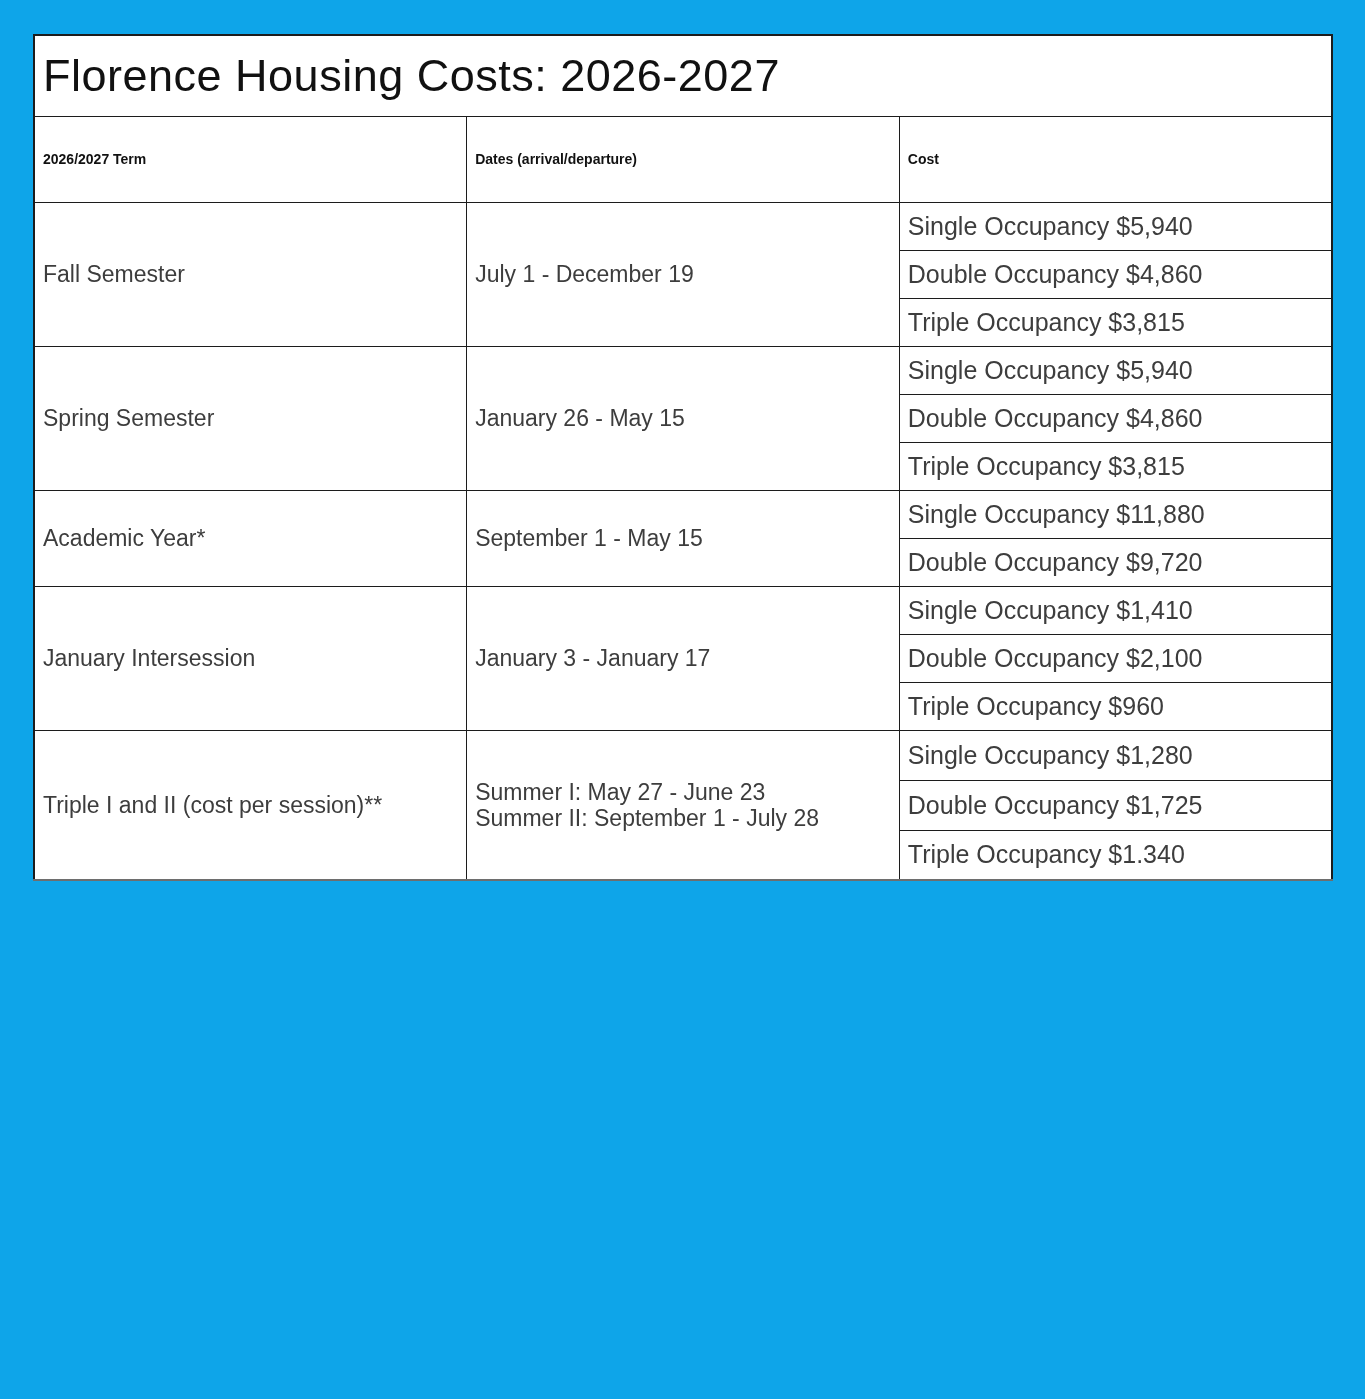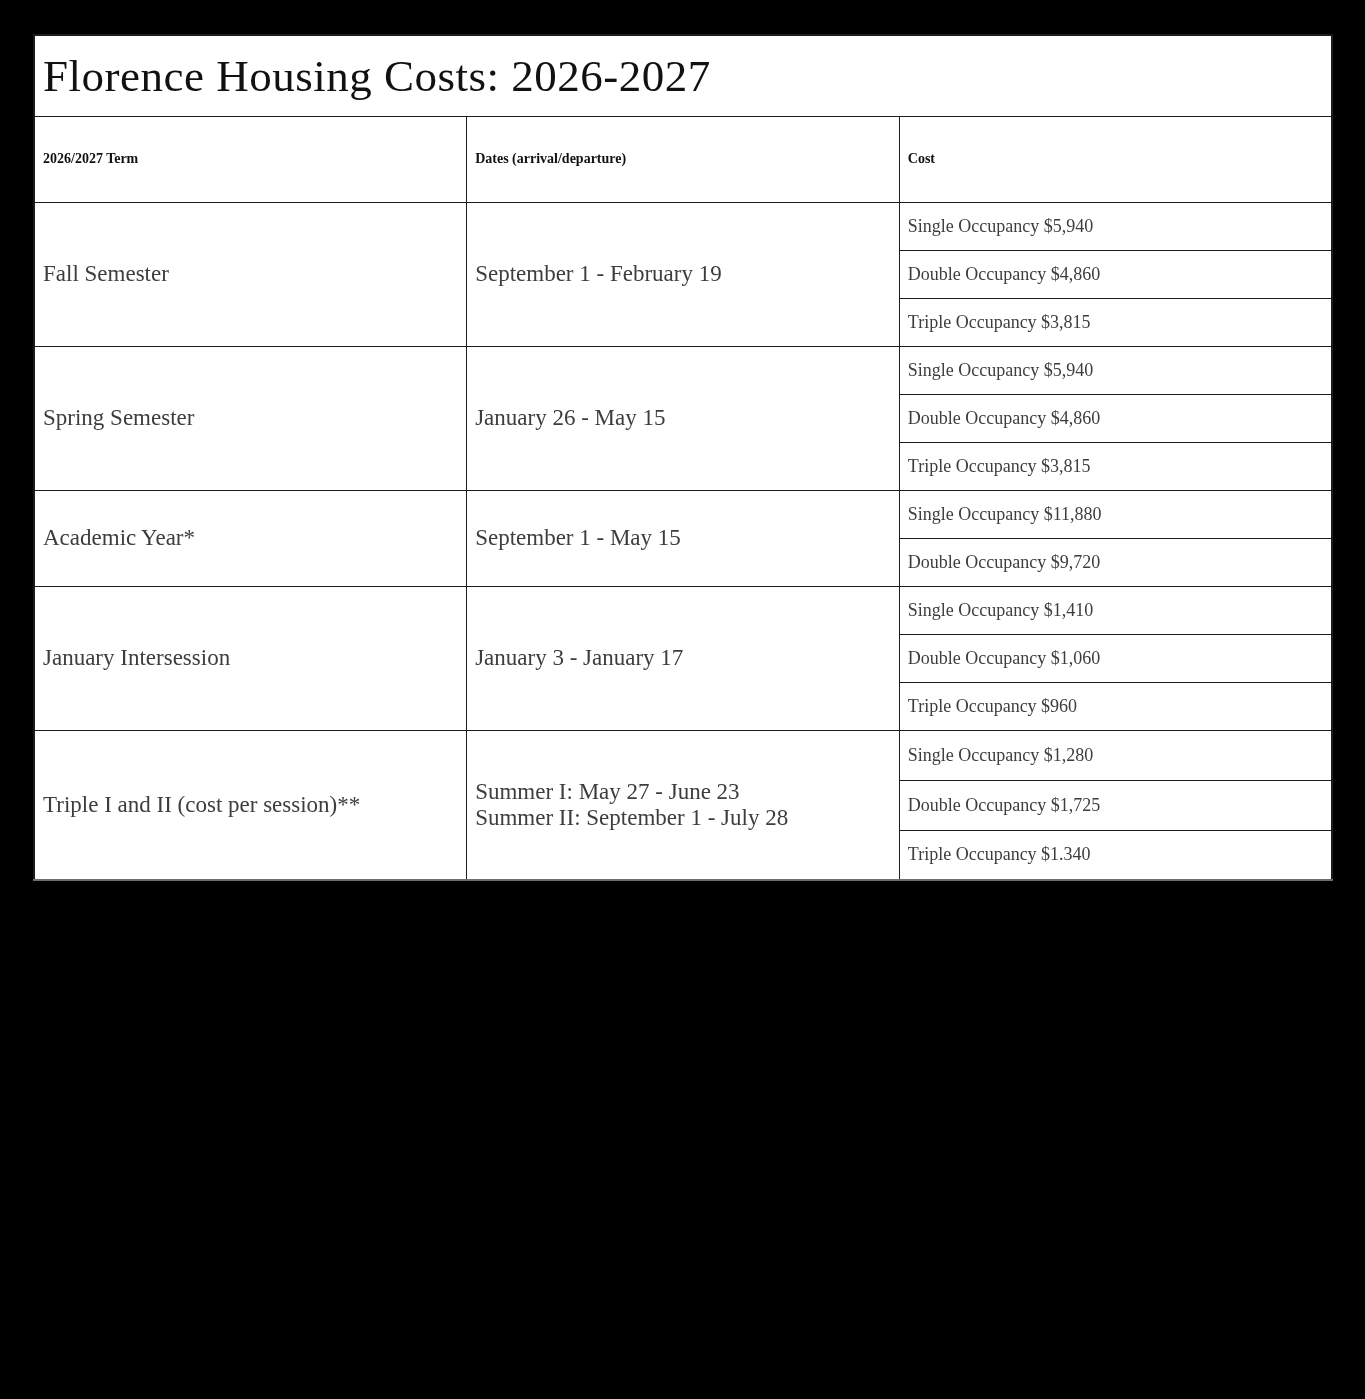--- a/index.html
+++ b/index.html
@@ -5,23 +5,22 @@
   html, body {
     margin: 0;
     padding: 0;
     background: #ffffff;
     font-family: "Liberation Sans", sans-serif;
   }
   .page {
     position: relative;
     width: 1365px;
     height: 1399px;
-    background: #000000;
+    background: #0ea5e9;
     overflow: hidden;
-    font-family: Liberation Serif, serif;
   }
   table.housing-table {
     position: absolute;
     left: 33px;
     top: 34px;
     width: 1300px;
     border-collapse: collapse;
     table-layout: fixed;
     border: 2px solid #1c1c1c;
     border-bottom-color: #6e6e6e;
@@ -49,21 +48,21 @@
     font-weight: 700;
     color: #111111;
   }
   .term-cell, .dates-cell {
     font-size: 23px;
     color: #3d3d3d;
     line-height: 26px;
   }
   .cost-cell {
     height: 48px;
-    font-size: 18px;
+    font-size: 25px;
     color: #3d3d3d;
   }
   .cost-cell.tall { height: 50px; }
 </style>
 </head>
 <body>
 
 <div class="page">
   <table class="housing-table">
     <colgroup>
@@ -77,21 +76,21 @@
       </tr>
       <tr>
         <td class="header-cell">2026/2027 Term</td>
         <td class="header-cell">Dates (arrival/departure)</td>
         <td class="header-cell">Cost</td>
       </tr>
 
       <tr>
         <td rowspan="3" class="term-cell">Fall Semester</td>
         <td rowspan="3" class="dates-cell">
-          <div>September 1 - February 19</div>
+          <div>July 1 - December 19</div>
         </td>
         <td class="cost-cell">Single Occupancy $5,940</td>
       </tr>
       <tr>
         <td class="cost-cell">Double Occupancy $4,860</td>
       </tr>
       <tr>
         <td class="cost-cell">Triple Occupancy $3,815</td>
       </tr>
 
@@ -121,21 +120,21 @@
       </tr>
 
       <tr>
         <td rowspan="3" class="term-cell">January Intersession</td>
         <td rowspan="3" class="dates-cell">
           <div>January 3 - January 17</div>
         </td>
         <td class="cost-cell">Single Occupancy $1,410</td>
       </tr>
       <tr>
-        <td class="cost-cell">Double Occupancy $1,060</td>
+        <td class="cost-cell">Double Occupancy $2,100</td>
       </tr>
       <tr>
         <td class="cost-cell">Triple Occupancy $960</td>
       </tr>
 
       <tr>
         <td rowspan="3" class="term-cell">Triple I and II (cost per session)**</td>
         <td rowspan="3" class="dates-cell">
           <div>Summer I: May 27 - June 23</div>
           <div>Summer II: September 1 - July 28</div>

